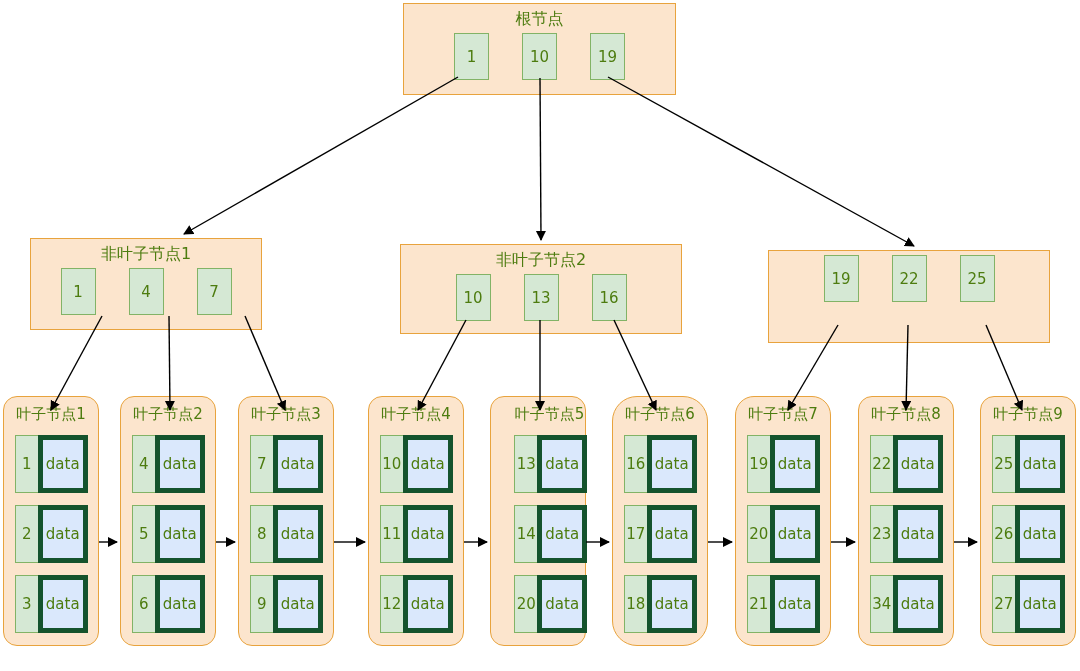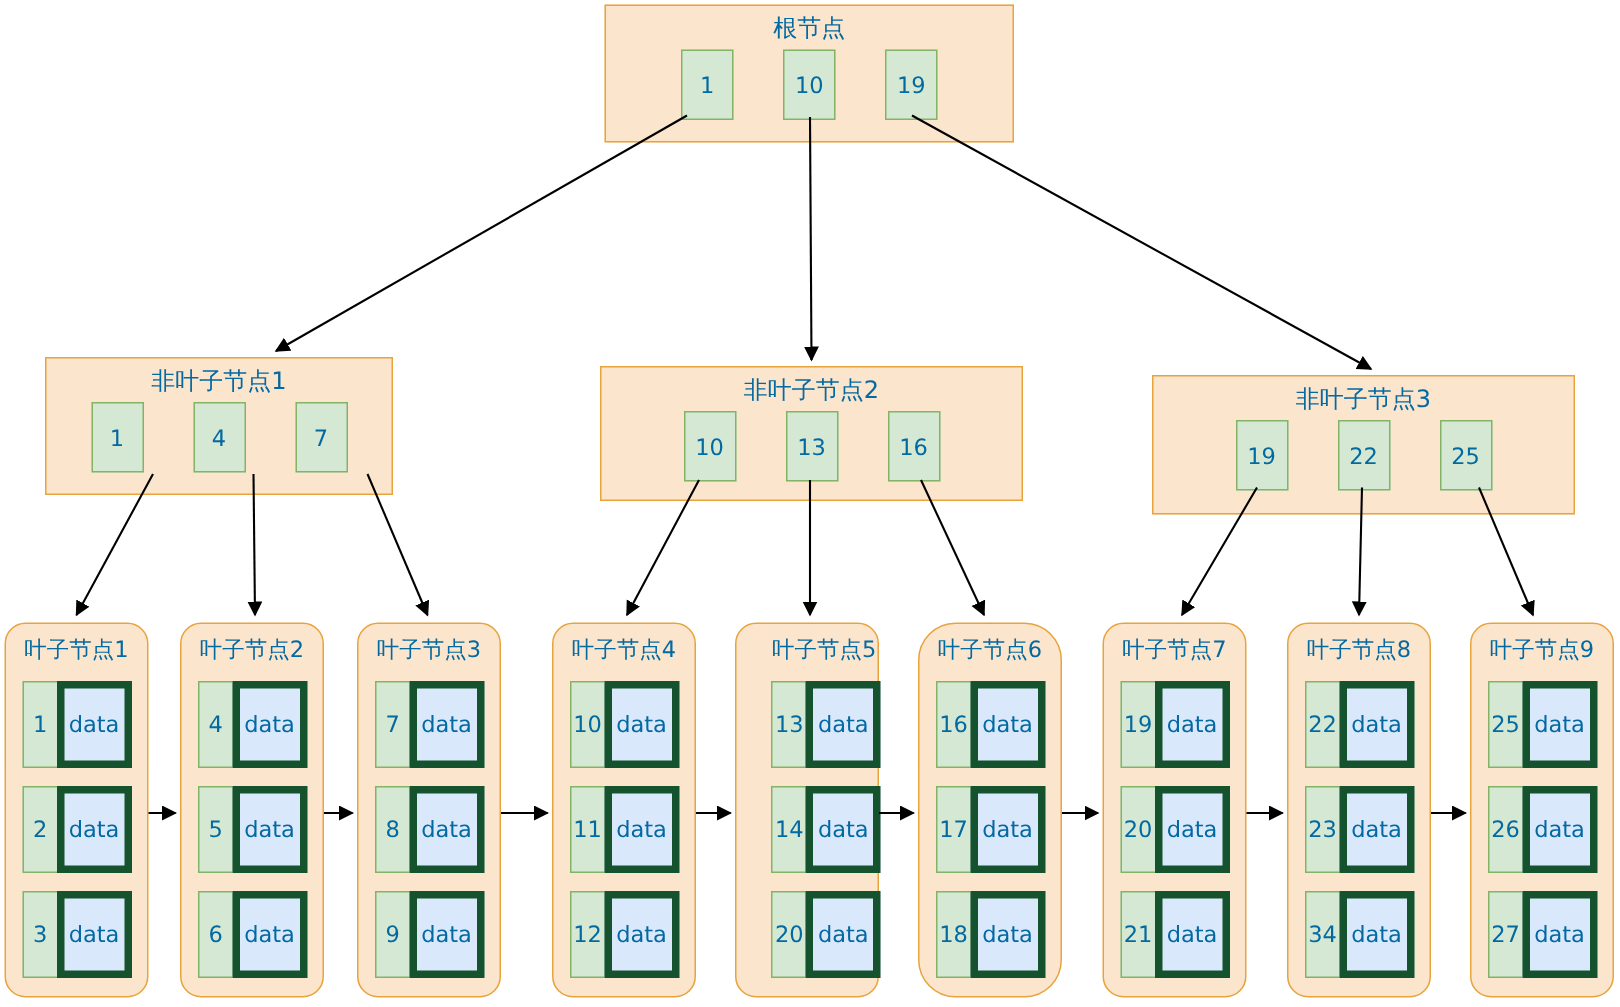--- a/index.html
+++ b/index.html
@@ -1,37 +1,37 @@
 <!DOCTYPE html>
 <html><head>
 <meta charset="utf-8">
 <style>
   html, body { margin:0; padding:0; background:#ffffff; }
   .canvas {
     position:relative; width:1080px; height:671px; background:#ffffff;
-    font-family:"DejaVu Sans", sans-serif; color:#0369a1; overflow:hidden;
+    font-family:"DejaVu Sans", sans-serif; color:#4d7c0f; overflow:hidden;
   }
   svg.edges { position:absolute; left:0; top:0; width:1080px; height:671px; z-index:5; pointer-events:none; }
 
   
   .node {
     position:absolute; box-sizing:border-box; z-index:2;
     background:#FCE5CD; border:1.5px solid #E8A33D;
   }
   .node-title { text-align:center; padding-top:5px; font-size:16px; line-height:20px; }
   .key-row { display:flex; justify-content:center; gap:33px; margin-top:4px; }
   .key-cell {
     width:35px; height:47px; box-sizing:border-box;
     background:#D5E8D4; border:1px solid #82B366;
     display:flex; align-items:center; justify-content:center; font-size:15px;
   }
 
   
   .leaf {
-    position:absolute; top:415px; width:96px; height:250px; box-sizing:border-box; z-index:2;
+    position:absolute; top:396px; width:96px; height:250px; box-sizing:border-box; z-index:2;
     background:#FCE5CD; border:1.5px solid #E8A33D; border-radius:14px;
   }
   .leaf-title { text-align:center; padding-top:8px; font-size:15px; line-height:18px; white-space:nowrap; }
   .leaf-row { display:flex; width:73px; height:58px; margin:12px auto 0 auto; }
   .leaf-row:first-of-type { margin-top:10px; }
   .leaf-key {
     width:28px; box-sizing:border-box; background:#D5E8D4; border:1px solid #82B366;
     display:flex; align-items:center; justify-content:center; font-size:15px;
   }
   .leaf-data {
@@ -99,21 +99,20 @@
   <div class="node" style="left:400px; top:244px; width:282px; height:90px;">
     <div class="node-title">非叶子节点2</div>
     <div class="key-row">
       <div class="key-cell">10</div>
       <div class="key-cell">13</div>
       <div class="key-cell">16</div>
     </div>
   </div>
 
   <div class="node" style="left:768px; top:250px; width:282px; height:93px;">
-    <div class="node-title">非叶子节点3</div>
     <div class="key-row">
       <div class="key-cell">19</div>
       <div class="key-cell">22</div>
       <div class="key-cell">25</div>
     </div>
   </div>
 
   <div class="leaf" style="left:3px;">
     <div class="leaf-title">叶子节点1</div>
     <div class="leaf-row">
@@ -203,21 +202,21 @@
     <div class="leaf-row">
       <div class="leaf-key">17</div>
       <div class="leaf-data">data</div>
     </div>
     <div class="leaf-row">
       <div class="leaf-key">18</div>
       <div class="leaf-data">data</div>
     </div>
   </div>
 
-  <div class="leaf" style="left:735px;">
+  <div class="leaf" style="left:735px;border-radius:19px;">
     <div class="leaf-title">叶子节点7</div>
     <div class="leaf-row">
       <div class="leaf-key">19</div>
       <div class="leaf-data">data</div>
     </div>
     <div class="leaf-row">
       <div class="leaf-key">20</div>
       <div class="leaf-data">data</div>
     </div>
     <div class="leaf-row">

